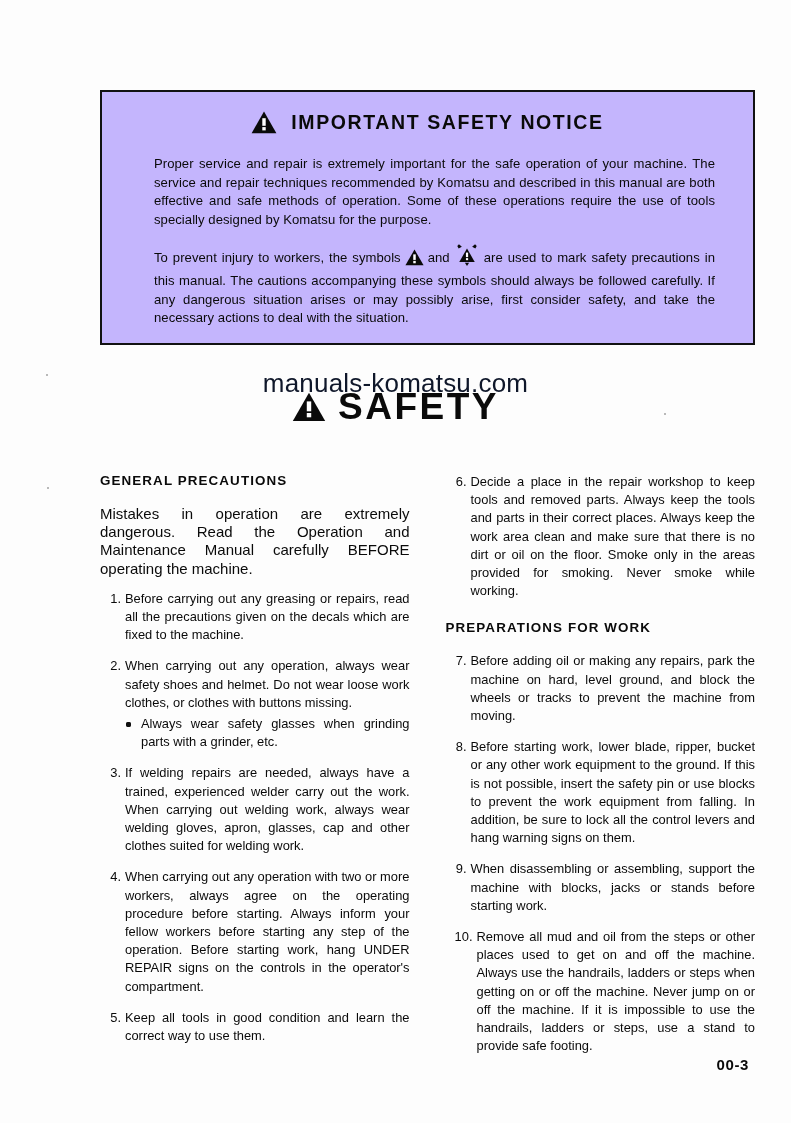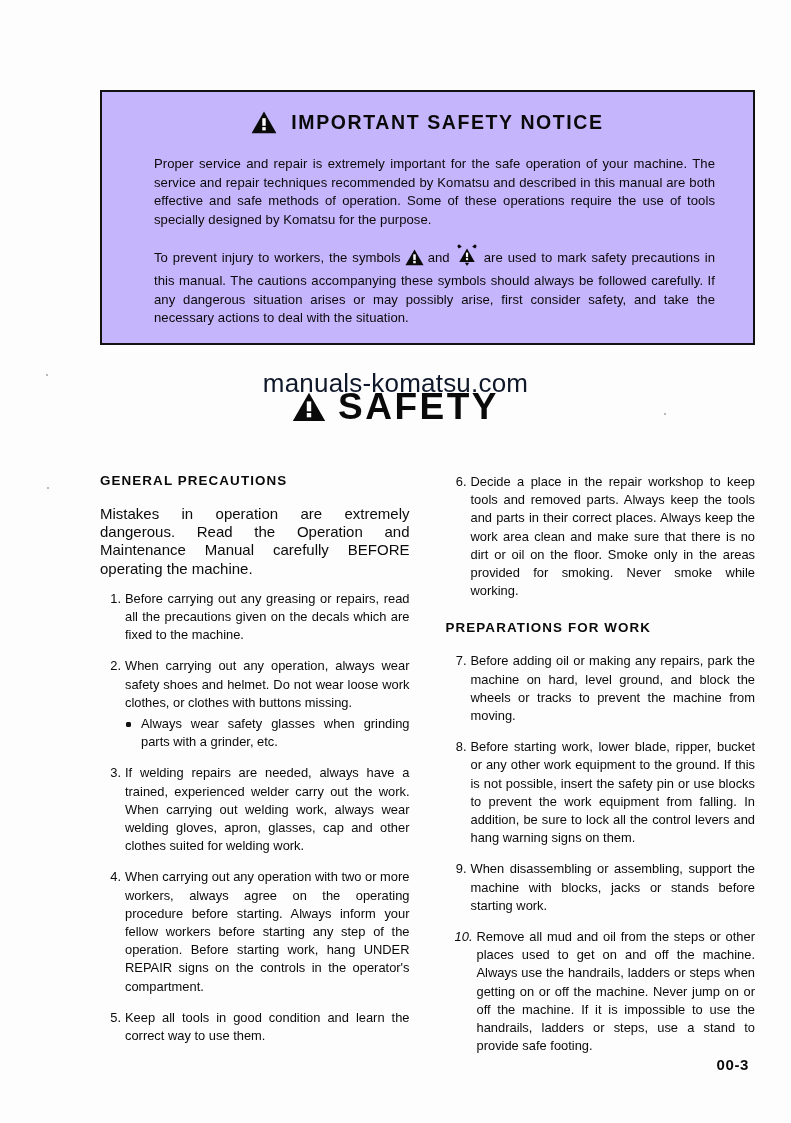--- a/index.html
+++ b/index.html
@@ -159,21 +159,21 @@
   ol.numlist > li > .num {
     position: absolute;
     left: 0;
     top: 0;
     width: 21px;
     text-align: right;
     font-size: 12.9px;
     line-height: 18.2px;
   }
   ol.numlist > li.wide { padding-left: 31px; }
-  ol.numlist > li.wide > .num { width: 27px; font-style: italic; }
+  ol.numlist > li.wide > .num { width: 27px; }
 
   ul.bullets {
     list-style: none;
     margin: 3px 0 0 0;
     padding: 0;
   }
   ul.bullets > li {
     position: relative;
     padding-left: 16px;
     margin-bottom: 3px;

